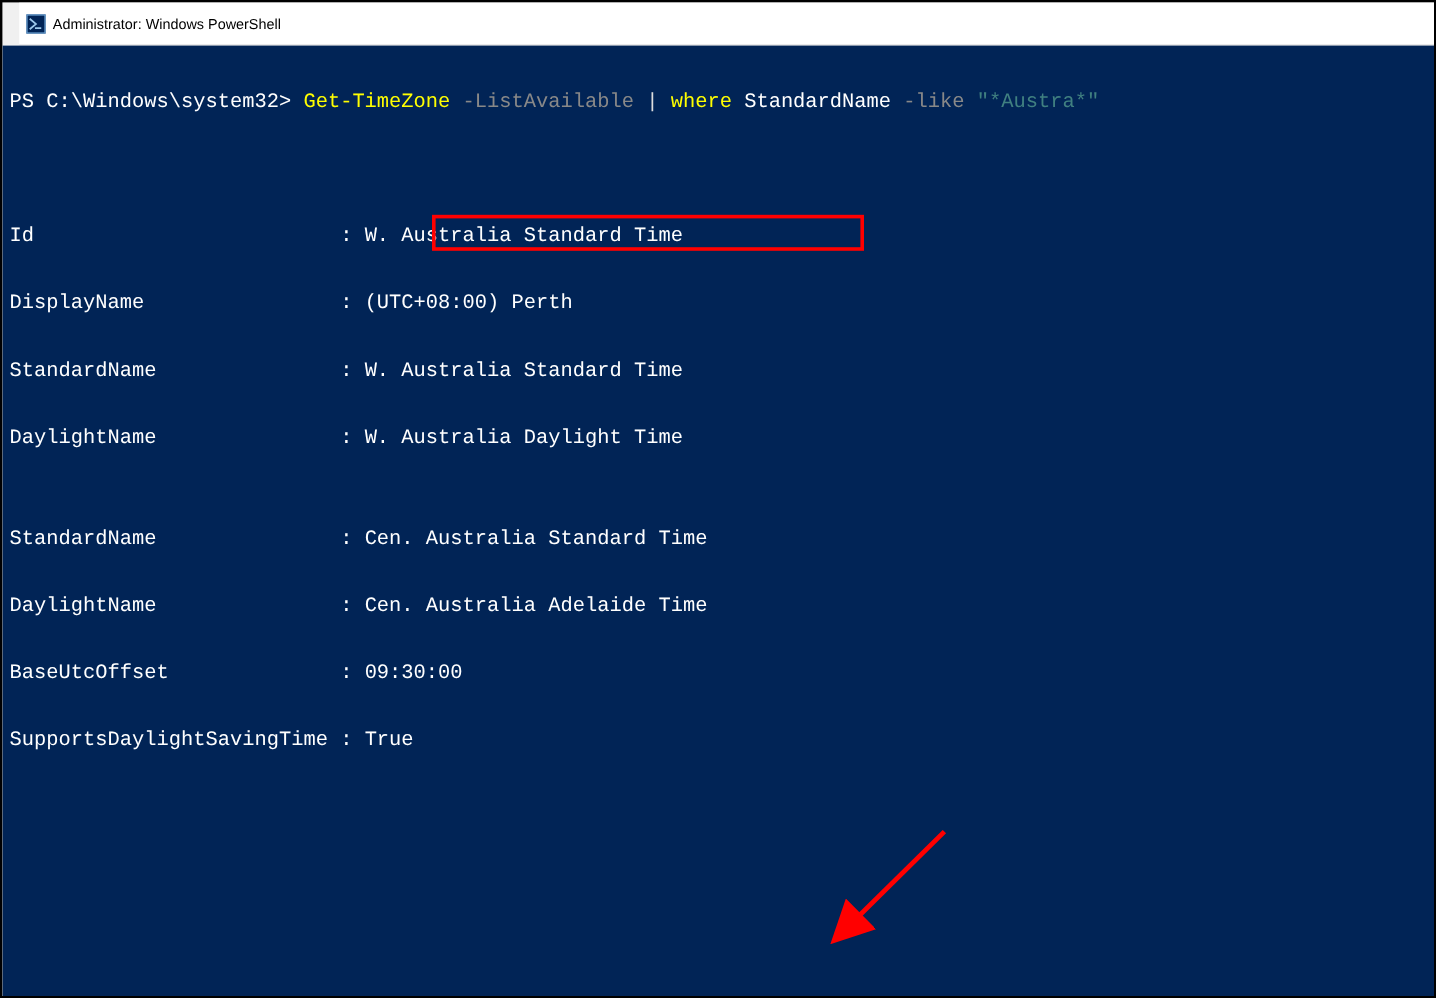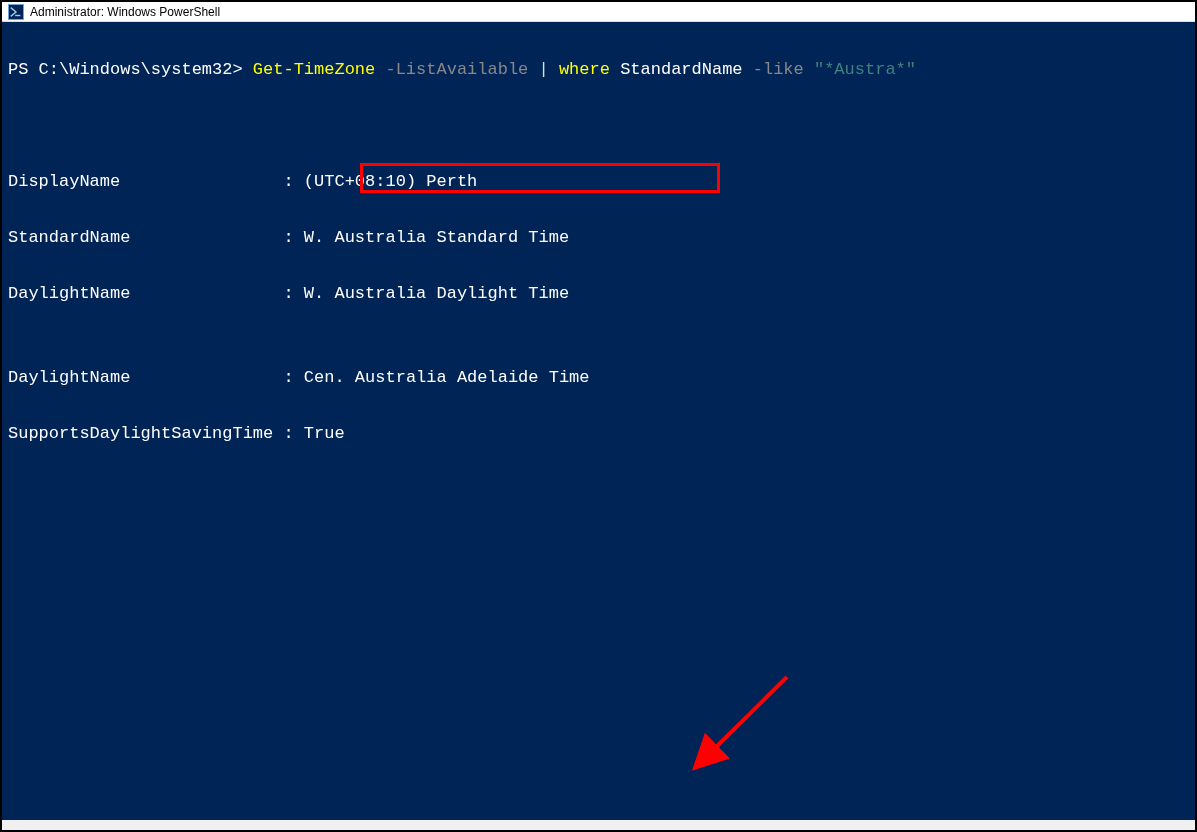--- a/index.html
+++ b/index.html
@@ -7,28 +7,29 @@
     font-family: Consolas, 'Courier New', monospace;
     background: #f0f0f0;
     width: 1197px;
     height: 832px;
     overflow: hidden;
     position: relative;
     border: 2px solid #000;
   }
   .titlebar {
     background: #ffffff;
-    height: 20px;
+    height: 36px;
     display: flex;
     align-items: center;
     padding: 0 6px;
     border-bottom: 1px solid #ddd;
     font-family: 'Segoe UI', Tahoma, Geneva, sans-serif;
     font-size: 12px;
     color: #000;
+    margin-left: 14px;
   }
   .titlebar .ps-icon {
     width: 16px;
     height: 16px;
     background: #012456;
     display: inline-flex;
     align-items: center;
     justify-content: center;
     margin-right: 6px;
     border: 1px solid #6da5d8;
@@ -74,25 +75,28 @@
         <path d="M7 12 L13 12" stroke="#9cc8ea" stroke-width="1.6"></path>
       </svg>
   </span>
   <span>Administrator: Windows PowerShell</span>
 </div>
 
 <div class="terminal">
 <span class="line"><span class="prompt">PS C:\Windows\system32&gt;</span> <span class="cmd-yellow">Get-TimeZone</span> <span class="param-gray">-ListAvailable</span> <span class="pipe">|</span> <span class="cmd-yellow">where</span> <span class="prompt">StandardName</span> <span class="param-gray">-like</span> <span class="string-teal">"*Austra*"</span></span>
 <span class="blank"></span>
 <span class="blank"></span>
-<span class="line"><span>DisplayName                </span><span>: </span><span>(UTC+08:10) Perth</span></span>
+<span class="line"><span id="p0">Id                         </span><span>: </span><span>W. Australia Standard Time</span></span>
+<span class="line"><span>DisplayName                </span><span>: </span><span>(UTC+08:00) Perth</span></span>
 <span class="line"><span>StandardName               </span><span>: </span><span>W. Australia Standard Time</span></span>
 <span class="line"><span>DaylightName               </span><span>: </span><span>W. Australia Daylight Time</span></span>
 <span class="blank"></span>
+<span class="line"><span>StandardName               </span><span>: </span><span>Cen. Australia Standard Time</span></span>
 <span class="line"><span>DaylightName               </span><span>: </span><span>Cen. Australia Adelaide Time</span></span>
+<span class="line"><span>BaseUtcOffset              </span><span>: </span><span>09:30:00</span></span>
 <span class="line"><span>SupportsDaylightSavingTime </span><span>: </span><span>True</span></span>
 <span class="blank"></span>
 
 
 
 
 
 
 <span class="blank"></span>
 <span class="blank"></span>

